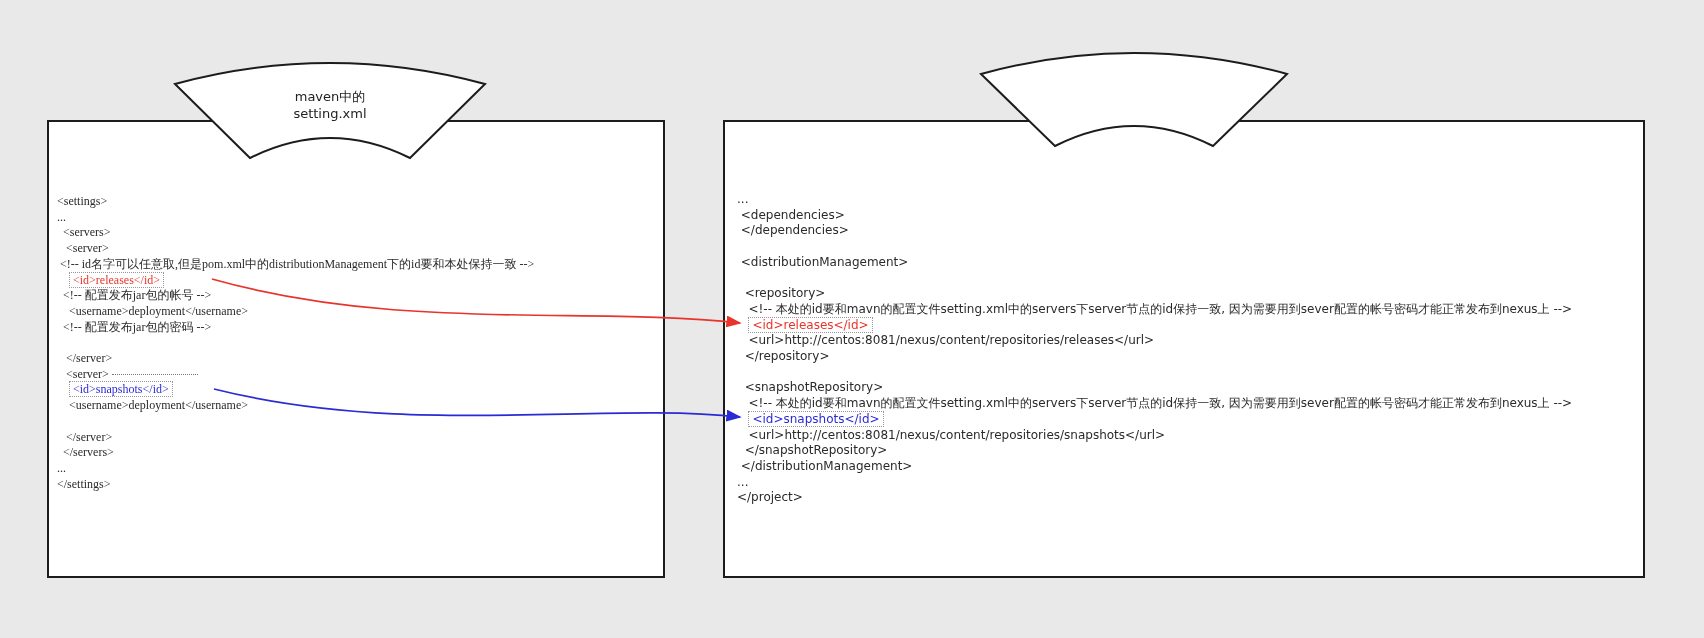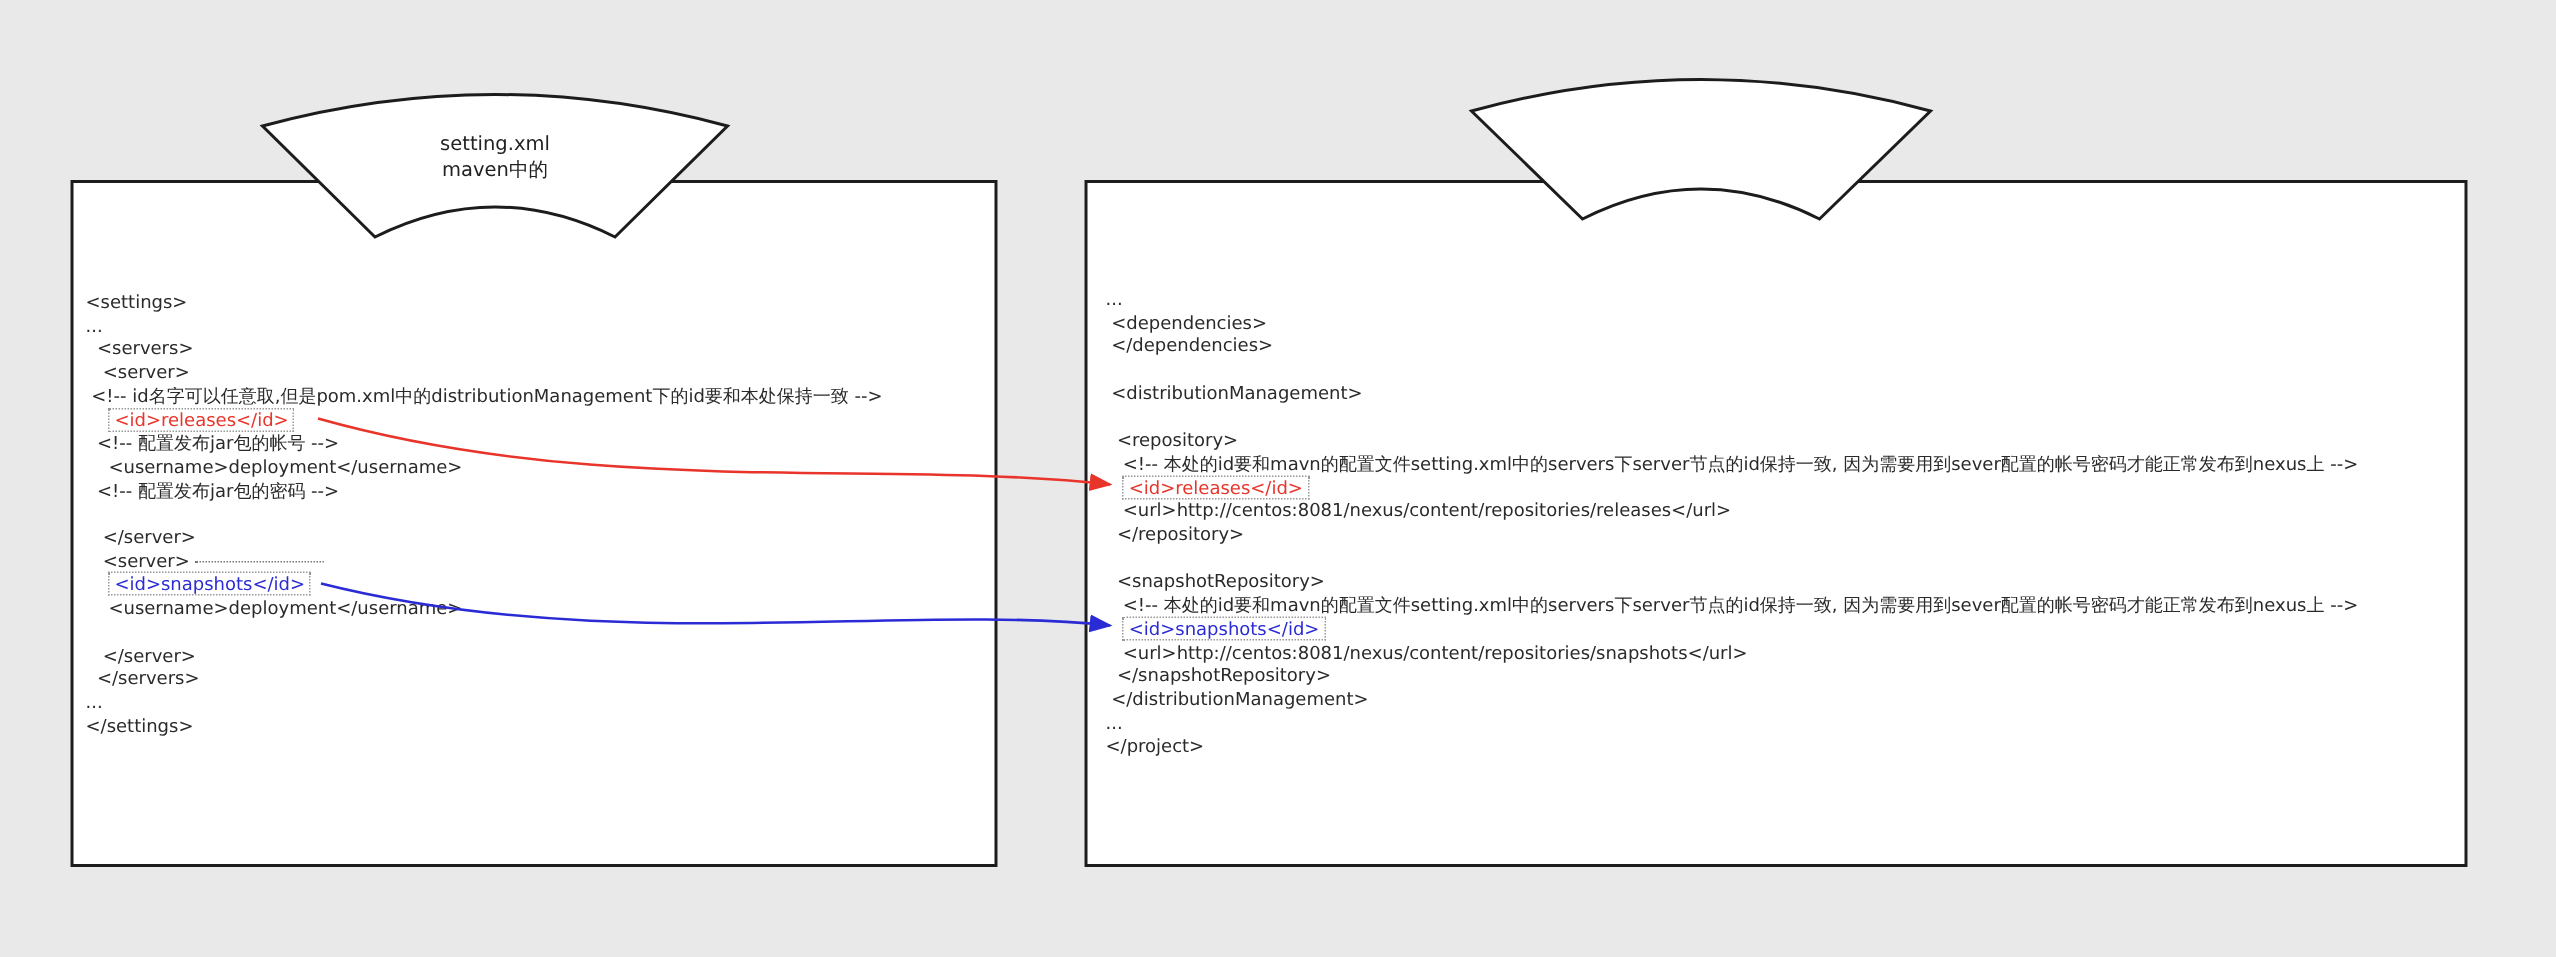--- a/index.html
+++ b/index.html
@@ -2,21 +2,21 @@
 <html style="--c-releases: #e8342a; --c-snapshots: #2b2bd5; --c-text: #2a2a2a; --c-bg: #e9e9e9;"><head>
 <meta charset="utf-8">
 <style>
   * { margin: 0; padding: 0; box-sizing: border-box; }
   html, body { background: #e9e9e9; }
   body { font-family: "DejaVu Sans", sans-serif; }
 
   .canvas { position: relative; width: 1704px; height: 638px; background: var(--c-bg, #e9e9e9); overflow: hidden; }
 
   .panel { position: absolute; background: #ffffff; border: 2px solid #1c1c1c; }
-  .panel-left  { left: 47px;  top: 120px; width: 618px; height: 458px; }
+  .panel-left  { left: 47px;  top: 120px; width: 618px; height: 458px; font-family: Liberation Serif, serif; }
   .panel-right { left: 723px; top: 120px; width: 922px; height: 458px; overflow: hidden; }
 
   .code { position: absolute; font-size: 12px; line-height: 15.7px; color: var(--c-text, #2a2a2a); white-space: pre; }
   .code-left  { left: 8px;  top: 72px; }
   .code-right { left: 12px; top: 70px; }
   .code-line { min-height: 15.7px; }
 
   .id-red  { color: var(--c-releases, #e1362c);  border: 1px dotted #999; padding: 0 3px; }
   .id-blue { color: var(--c-snapshots, #2f2fd3); border: 1px dotted #999; padding: 0 3px; }
   .dots-trail { display: inline-block; width: 86px; border-bottom: 1px dotted #777; transform: translateY(-3px); margin-left: 3px; }
@@ -46,22 +46,22 @@
 
   <div class="panel panel-right">
     <div class="code code-right"><div class="code-line"><span>...</span></div><div class="code-line"><span> &lt;dependencies&gt;</span></div><div class="code-line"><span> &lt;/dependencies&gt;</span></div><div class="code-line"><span></span></div><div class="code-line"><span> &lt;distributionManagement&gt;</span></div><div class="code-line"><span></span></div><div class="code-line"><span>  &lt;repository&gt;</span></div><div class="code-line"><span>   &lt;!-- 本处的id要和mavn的配置文件setting.xml中的servers下server节点的id保持一致, 因为需要用到sever配置的帐号密码才能正常发布到nexus上 --&gt;</span></div><div class="code-line"><span>   </span><span class="id-red">&lt;id&gt;releases&lt;/id&gt;</span></div><div class="code-line"><span>   &lt;url&gt;http://centos:8081/nexus/content/repositories/releases&lt;/url&gt;</span></div><div class="code-line"><span>  &lt;/repository&gt;</span></div><div class="code-line"><span></span></div><div class="code-line"><span>  &lt;snapshotRepository&gt;</span></div><div class="code-line"><span>   &lt;!-- 本处的id要和mavn的配置文件setting.xml中的servers下server节点的id保持一致, 因为需要用到sever配置的帐号密码才能正常发布到nexus上 --&gt;</span></div><div class="code-line"><span>   </span><span class="id-blue">&lt;id&gt;snapshots&lt;/id&gt;</span></div><div class="code-line"><span>   &lt;url&gt;http://centos:8081/nexus/content/repositories/snapshots&lt;/url&gt;</span></div><div class="code-line"><span>  &lt;/snapshotRepository&gt;</span></div><div class="code-line"><span> &lt;/distributionManagement&gt;</span></div><div class="code-line"><span>...</span></div><div class="code-line"><span>&lt;/project&gt;</span></div></div>
   </div>
 
   <div class="banner banner-left">
     <svg viewBox="0 0 320 112">
       <path class="banner-shape" d="M 5,30 Q 160,-12 315,30 L 240,104 Q 160,64 80,104 Z"></path>
     </svg>
     <div class="banner-text">
+      <div>maven中的</div>
       <div>setting.xml</div>
-      <div>maven中的</div>
     </div>
   </div>
 
   <div class="banner banner-right">
     <svg viewBox="0 0 316 110">
       <path class="banner-shape" d="M 5,30 Q 158,-12 311,30 L 237,102 Q 158,62 79,102 Z"></path>
     </svg>
     <div class="banner-text">
     </div>
   </div>

